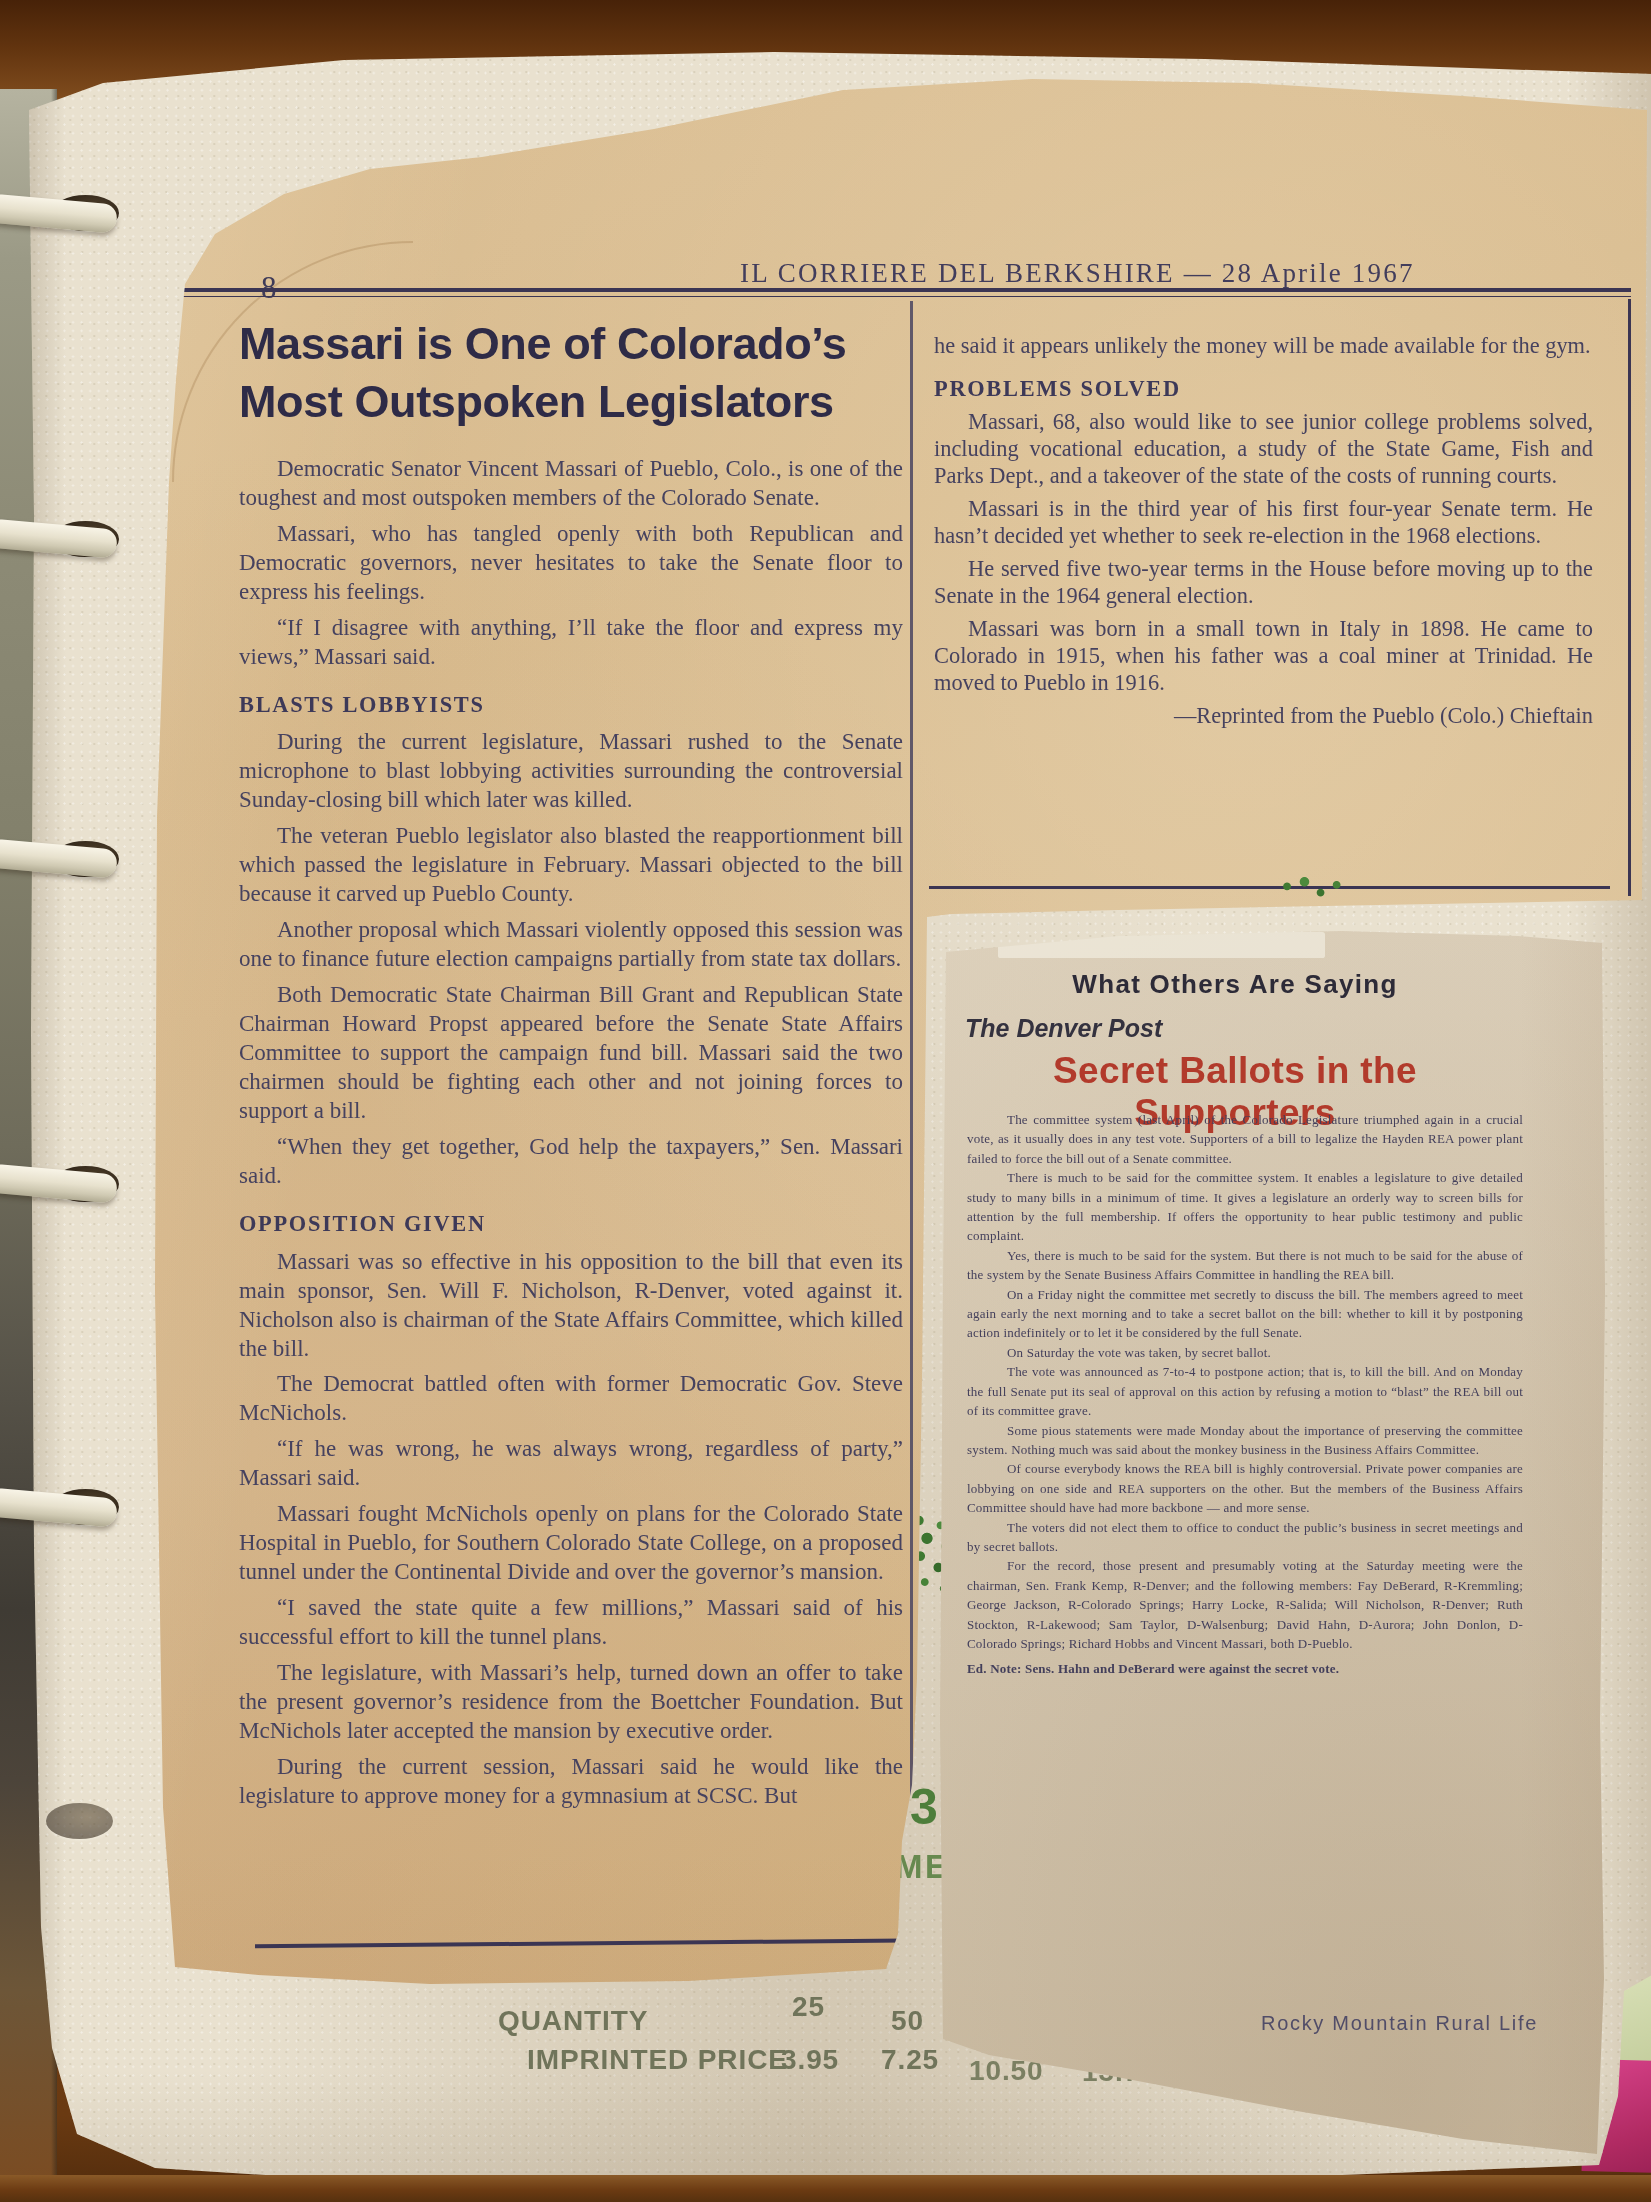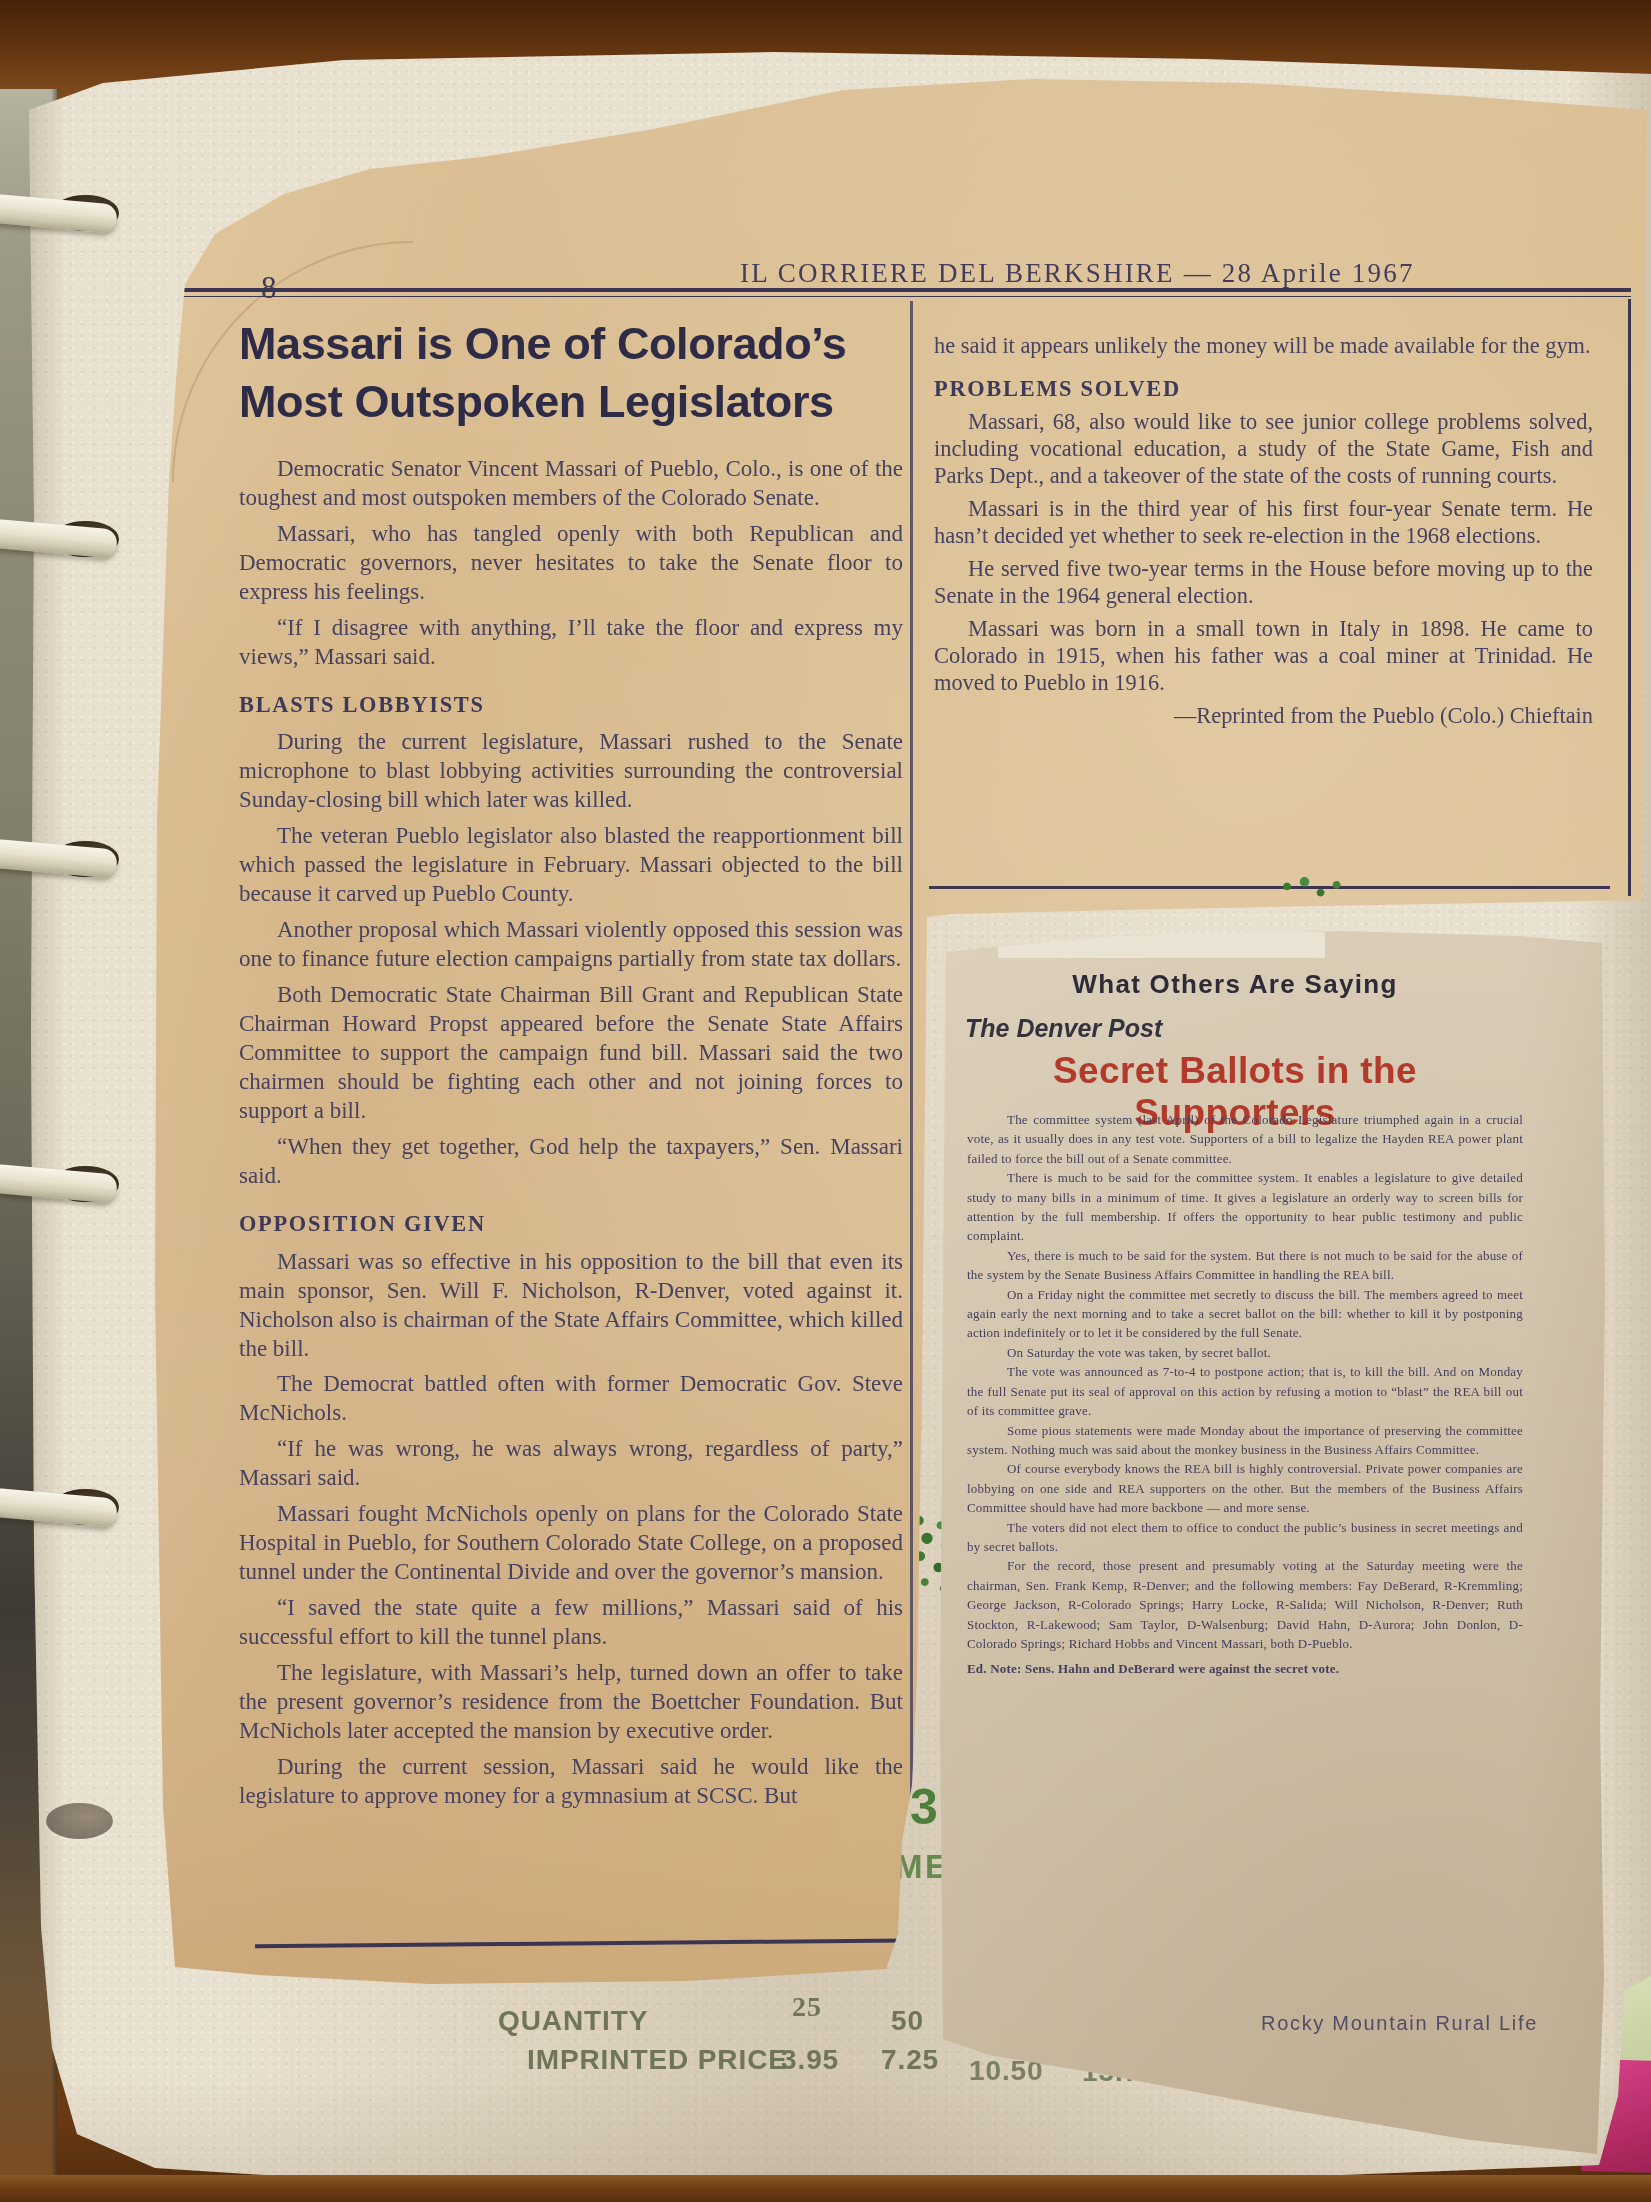--- a/index.html
+++ b/index.html
@@ -166,21 +166,21 @@
   <div class="table-top"></div>
   <div class="binder"></div>
 
   <div class="green-sliver"></div>
   <div class="pink-tab"></div>
 
   <div class="page">
     <div class="page-shade"></div>
 
     <span class="print" style="left:498px;top:2005px;">QUANTITY</span>
-    <span class="print" style="left:792px;top:1991px;font-family:Liberation Serif, serif;">25</span>
+    <span class="print" style="left:792px;top:1991px;">25</span>
     <span class="print" style="left:891px;top:2005px;">50</span>
     <span class="print" style="left:527px;top:2044px;">IMPRINTED PRICE</span>
     <span class="print" style="left:781px;top:2044px;">3.95</span>
     <span class="print" style="left:881px;top:2044px;">7.25</span>
     <span class="print dim" style="left:969px;top:2055px;">10.50</span>
     <span class="print dim" style="left:1082px;top:2056px;">13.75</span>
 
     <span class="green-big">3.</span>
     <span class="green-small">ME P</span>
     <div class="speckles s1"></div>

